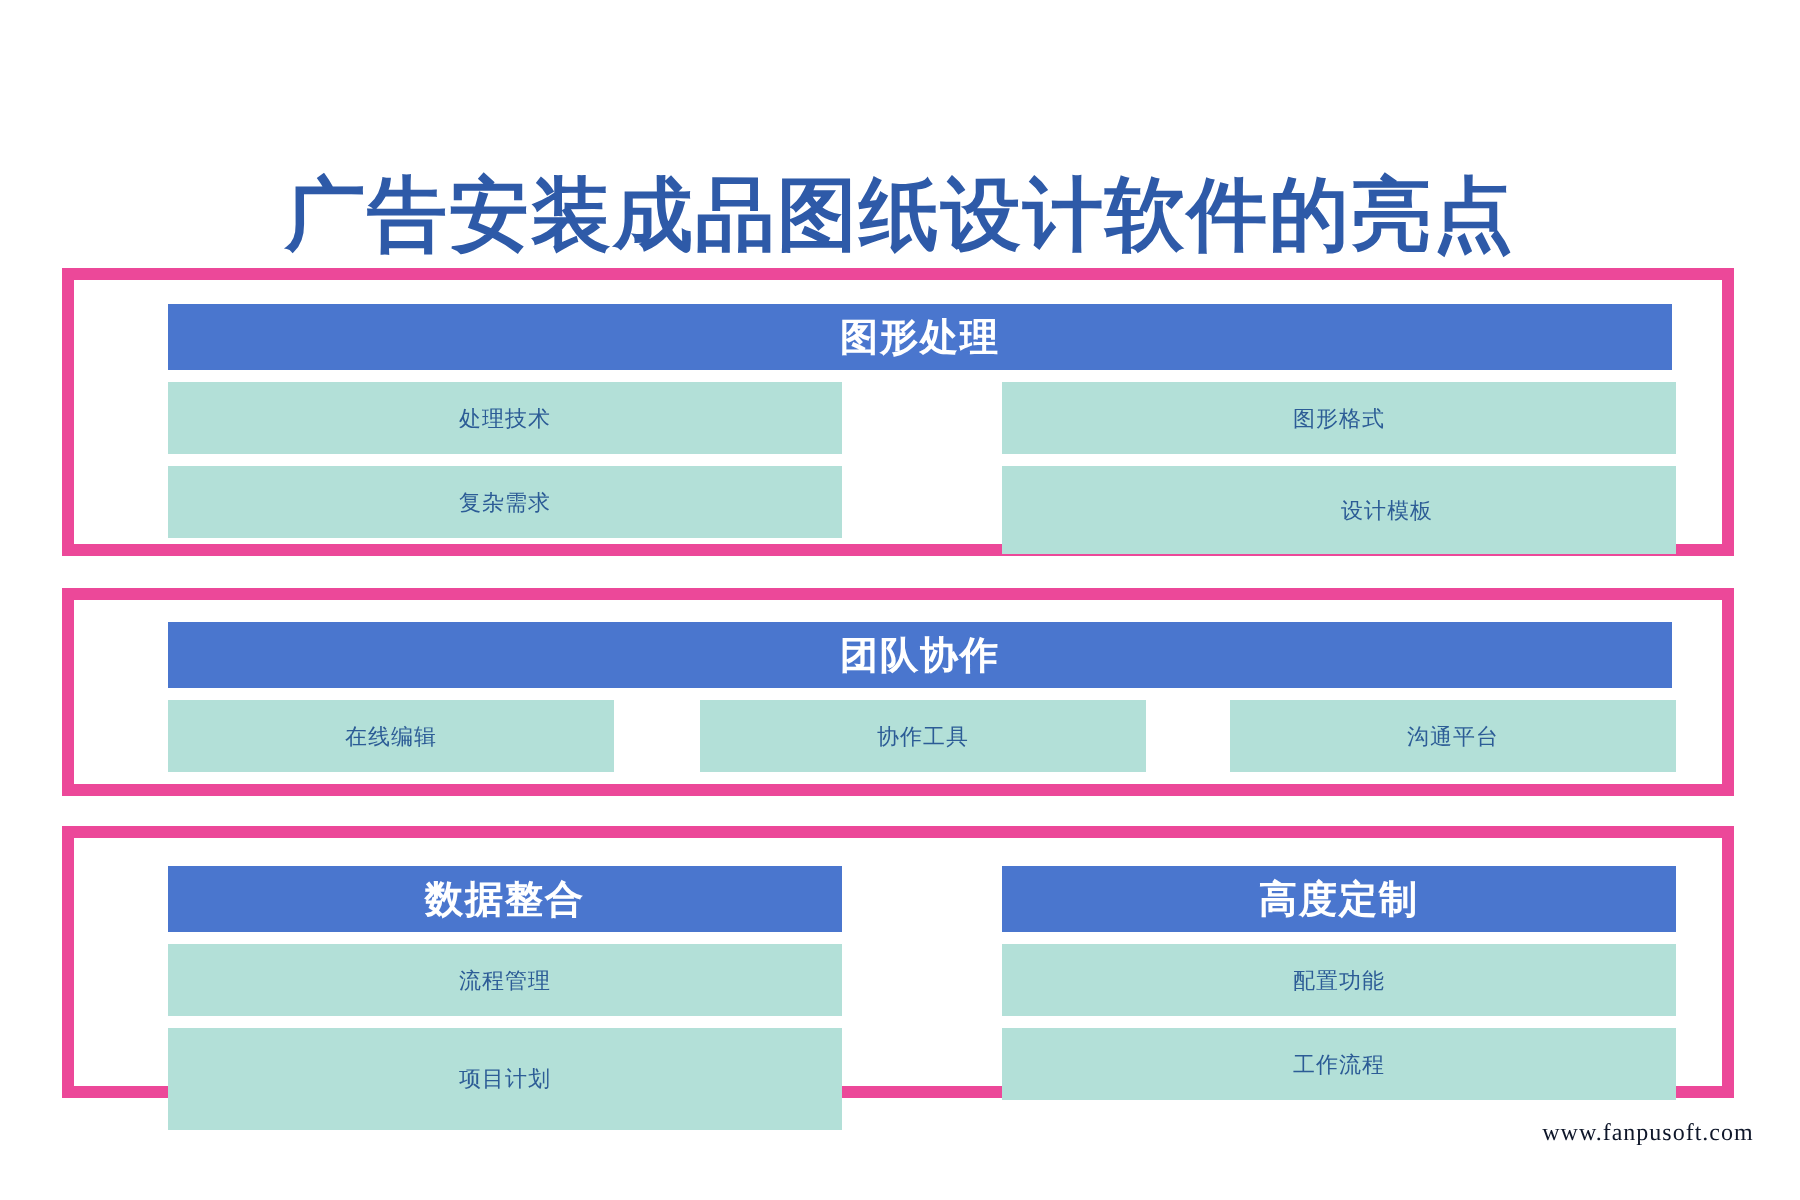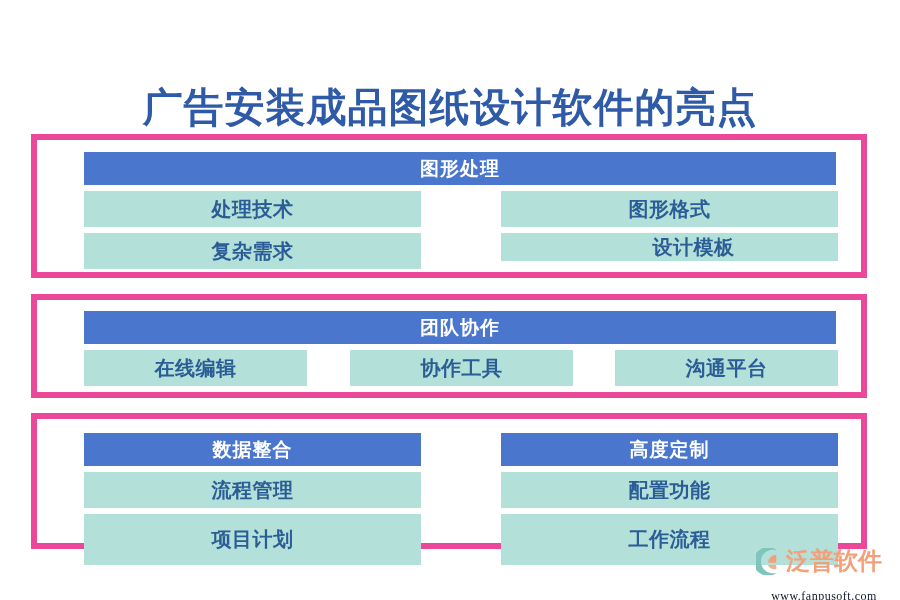--- a/index.html
+++ b/index.html
@@ -64,45 +64,45 @@
   .bar-header {
     background: #4a76ce;
     color: #ffffff;
     font-size: 19px;
     font-weight: bold;
     letter-spacing: 1px;
   }
   .bar-item {
     background: #b3e0d8;
     color: #2c5c96;
-    font-size: 20px;
-    font-weight: bold;
+    font-size: 11px;
+    font-weight: normal;
     letter-spacing: 0.5px;
   }
 
   
   #s1-header   { left: 47px;  top: 12px;  width: 752px; height: 33px; }
   #s1-item-0   { left: 47px;  top: 51px;  width: 337px; height: 36px; }
   #s1-item-1   { left: 464px; top: 51px;  width: 337px; height: 36px; }
   #s1-item-2   { left: 47px;  top: 93px;  width: 337px; height: 36px; }
-  #s1-item-3   { left: 464px; top: 93px;  width: 337px; height: 28px; padding-left: 48px; }
+  #s1-item-3   { left: 464px; top: 93px;  width: 337px; height: 44px; padding-left: 48px; }
 
   
   #s2-header   { left: 47px;  top: 11px;  width: 752px; height: 33px; }
   #s2-item-0   { left: 47px;  top: 50px;  width: 223px; height: 36px; }
   #s2-item-1   { left: 313px; top: 50px;  width: 223px; height: 36px; }
   #s2-item-2   { left: 578px; top: 50px;  width: 223px; height: 36px; }
 
   
   #s3-g0-header { left: 47px;  top: 14px; width: 337px; height: 33px; }
   #s3-g0-item-0 { left: 47px;  top: 53px; width: 337px; height: 36px; }
   #s3-g0-item-1 { left: 47px;  top: 95px; width: 337px; height: 51px; }
   #s3-g1-header { left: 464px; top: 14px; width: 337px; height: 33px; }
   #s3-g1-item-0 { left: 464px; top: 53px; width: 337px; height: 36px; }
-  #s3-g1-item-1 { left: 464px; top: 95px; width: 337px; height: 51px; }
+  #s3-g1-item-1 { left: 464px; top: 95px; width: 337px; height: 36px; }
 
   
   .logo {
     position: absolute;
     left: 756px;
     top: 546px;
     width: 136px;
     height: 46px;
   }
   .logo-row {
@@ -161,26 +161,16 @@
     <div class="bar bar-header" id="s3-g0-header">数据整合</div>
     <div class="bar bar-item" id="s3-g0-item-0">流程管理</div>
     <div class="bar bar-item" id="s3-g0-item-1">项目计划</div>
 
     <div class="bar bar-header" id="s3-g1-header">高度定制</div>
     <div class="bar bar-item" id="s3-g1-item-0">配置功能</div>
     <div class="bar bar-item" id="s3-g1-item-1">工作流程</div>
   </div>
 
   <div class="logo">
-    <div class="logo-row">
-      <span class="logo-mark">
-        <svg viewBox="0 0 32 32" width="27" height="27" xmlns="http://www.w3.org/2000/svg">
-          <path d="M25 3 A14 14 0 1 0 25 29 A17 17 0 1 1 25 3 Z" fill="#7ec6bd"></path>
-          <path d="M24 8 A9.5 9.5 0 0 0 14.5 17.5 L24 17.5 Z" fill="#f2a07a"></path>
-          <path d="M14 20 L24 20 L24 25 A10 10 0 0 1 14 20 Z" fill="#f2a07a" opacity="0.85"></path>
-        </svg>
-      </span>
-      <span class="logo-word">泛普软件</span>
-    </div>
     <div class="logo-url">www.fanpusoft.com</div>
   </div>
 
 </div>
 
 </body></html>

